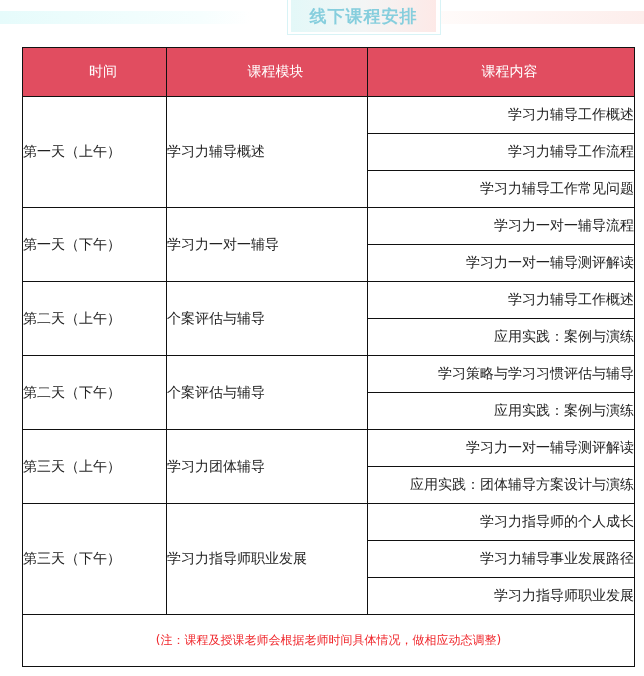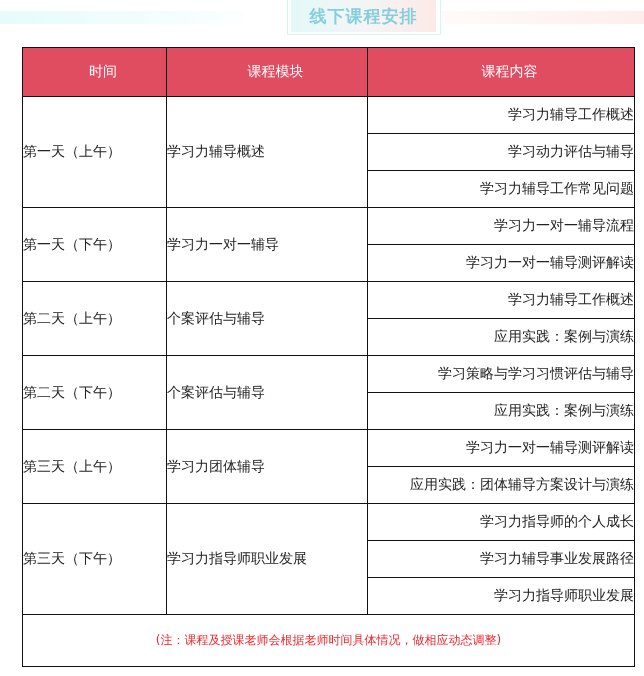--- a/index.html
+++ b/index.html
@@ -118,21 +118,21 @@
     </tr>
   </thead>
   <tbody>
 
     <tr>
       <td class="time" rowspan="3">第一天（上午）</td>
       <td class="module" rowspan="3">学习力辅导概述</td>
       <td class="content">学习力辅导工作概述</td>
     </tr>
     <tr>
-      <td class="content">学习动力评估与辅导</td>
+      <td class="content">学习力辅导工作流程</td>
     </tr>
     <tr>
       <td class="content">学习力辅导工作常见问题</td>
     </tr>
 
     <tr>
       <td class="time" rowspan="2">第一天（下午）</td>
       <td class="module" rowspan="2">学习力一对一辅导</td>
       <td class="content">学习力一对一辅导流程</td>
     </tr>

